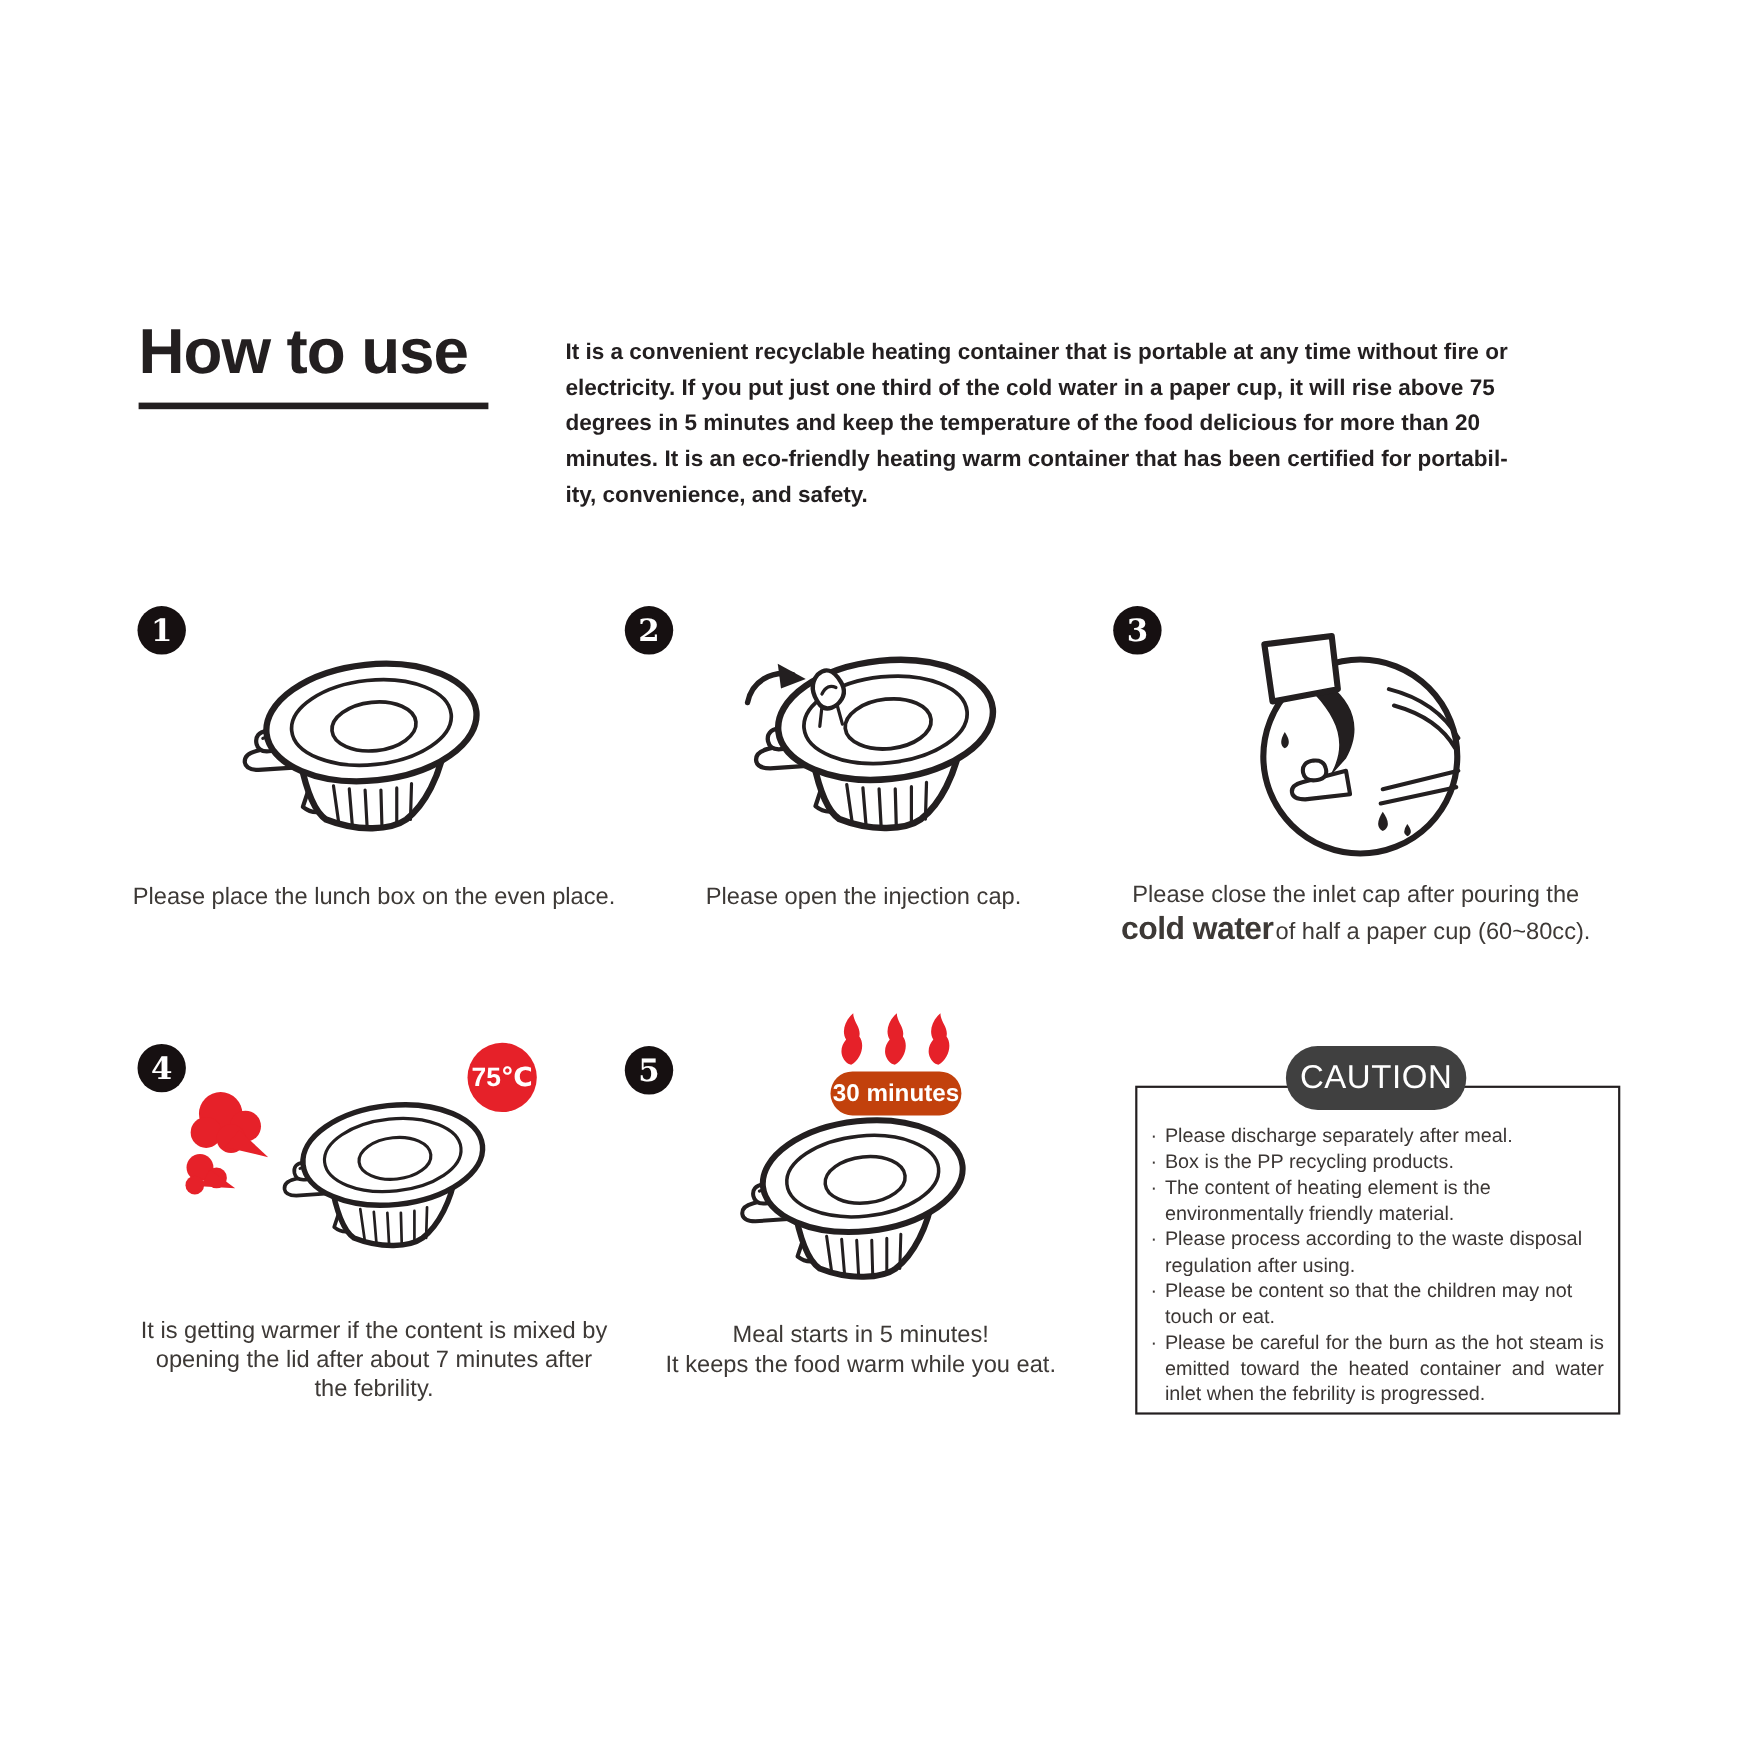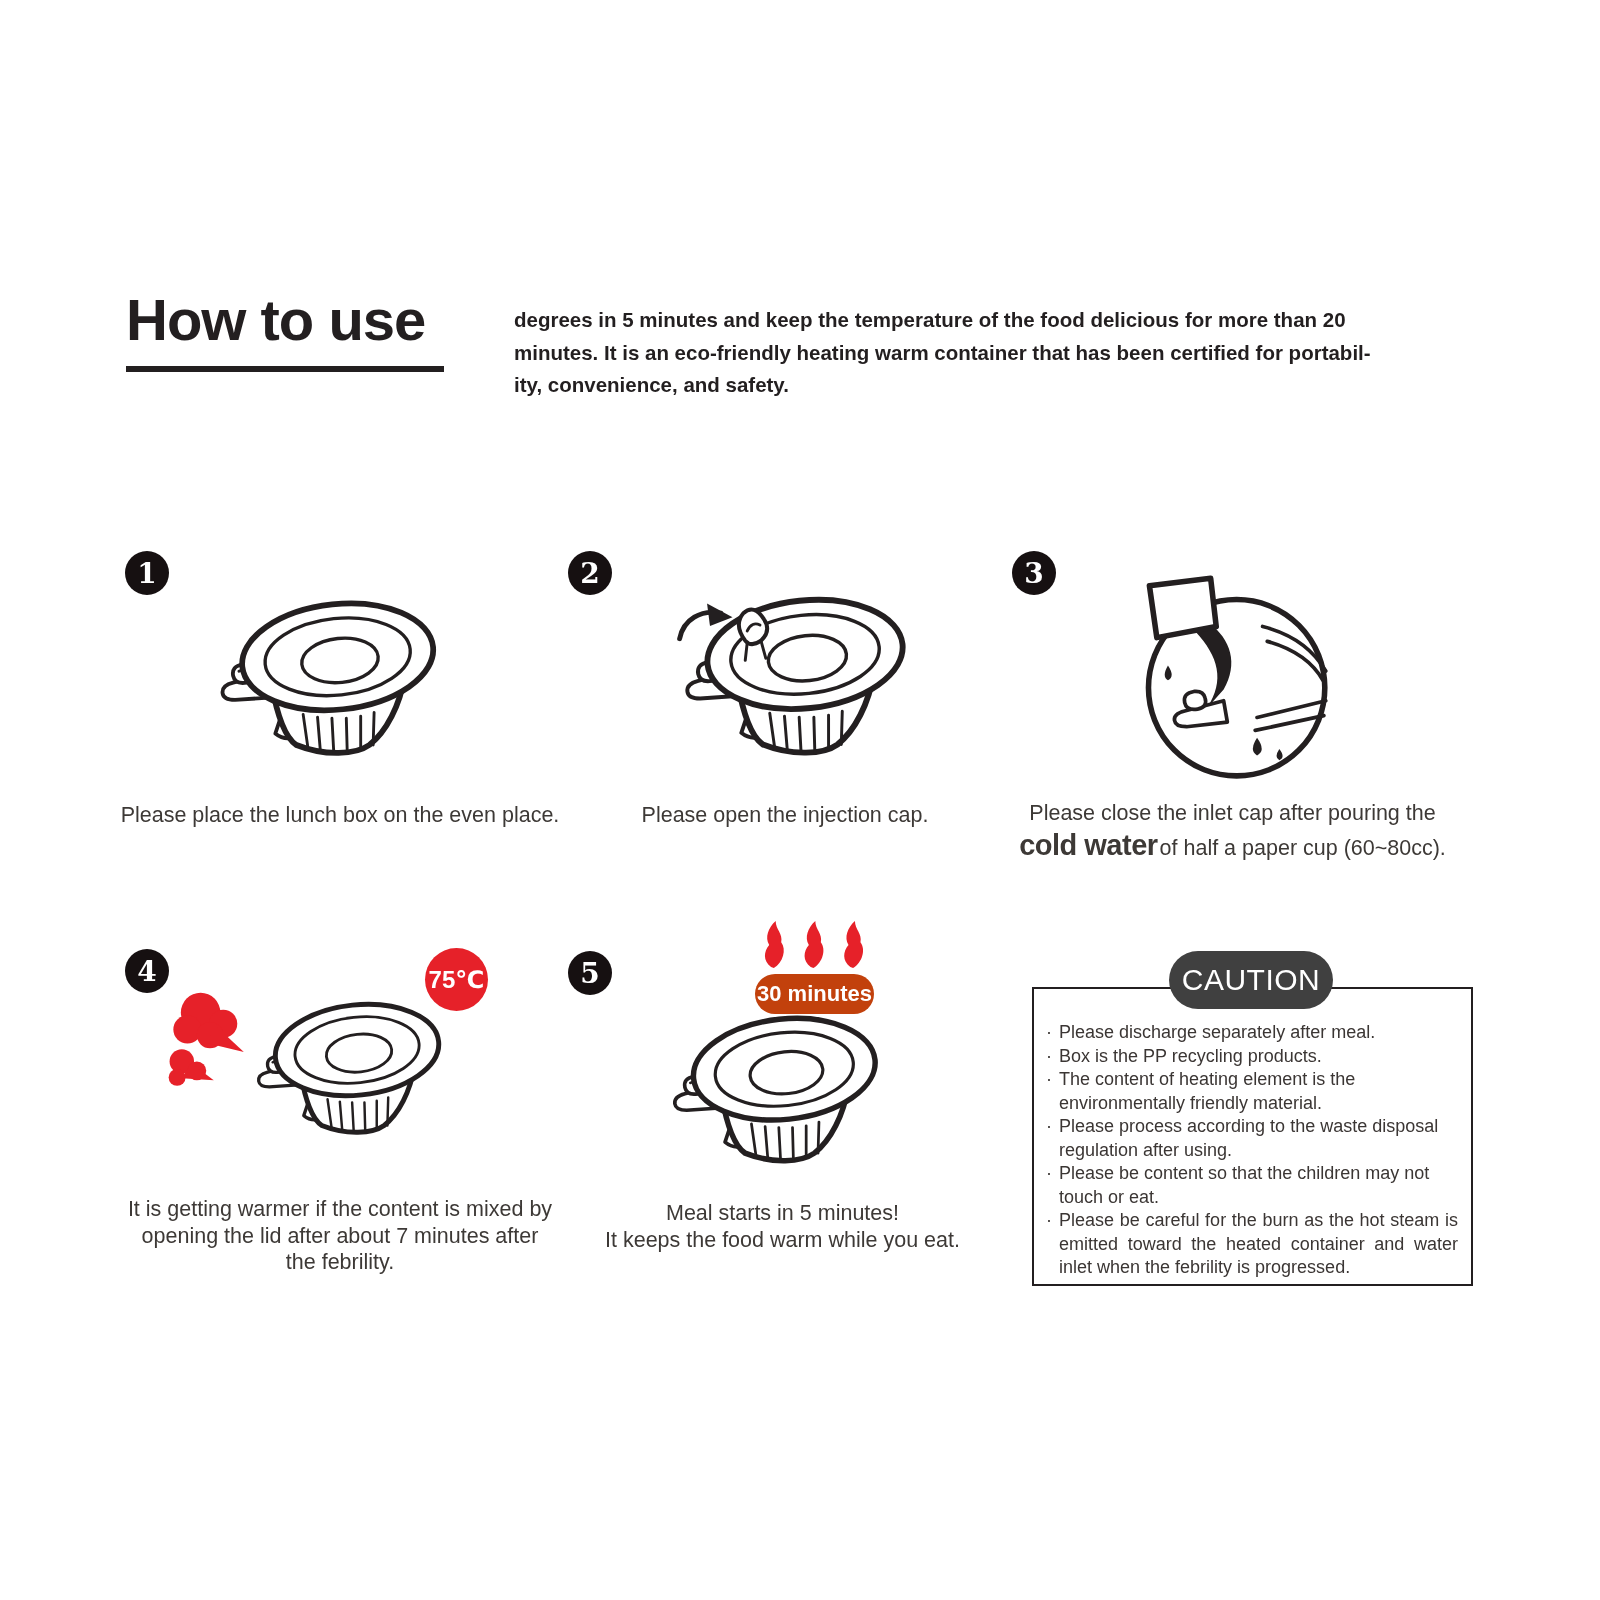--- a/index.html
+++ b/index.html
@@ -74,20 +74,22 @@
           <ellipse cx="133" cy="78" rx="76" ry="40" stroke-width="3.5"></ellipse>
           <ellipse cx="135" cy="82" rx="40" ry="23" stroke-width="3.5"></ellipse>
         </g>
       </g>
     </defs>
   </svg>
 
   <h1 class="title">How to use</h1>
   <div class="title-underline"></div>
   <div class="intro">
+    <div class="introline">It is a convenient recyclable heating container that is portable at any time without fire or</div>
+    <div class="introline">electricity. If you put just one third of the cold water in a paper cup, it will rise above 75</div>
     <div class="introline">degrees in 5 minutes and keep the temperature of the food delicious for more than 20</div>
     <div class="introline">minutes. It is an eco-friendly heating warm container that has been certified for portabil-</div>
     <div class="introline">ity, convenience, and safety.</div>
   </div>
 
   <div class="num-badge b1">1</div>
   <div class="num-badge b2">2</div>
   <div class="num-badge b3">3</div>
   <div class="num-badge b4">4</div>
   <div class="num-badge b5">5</div>

